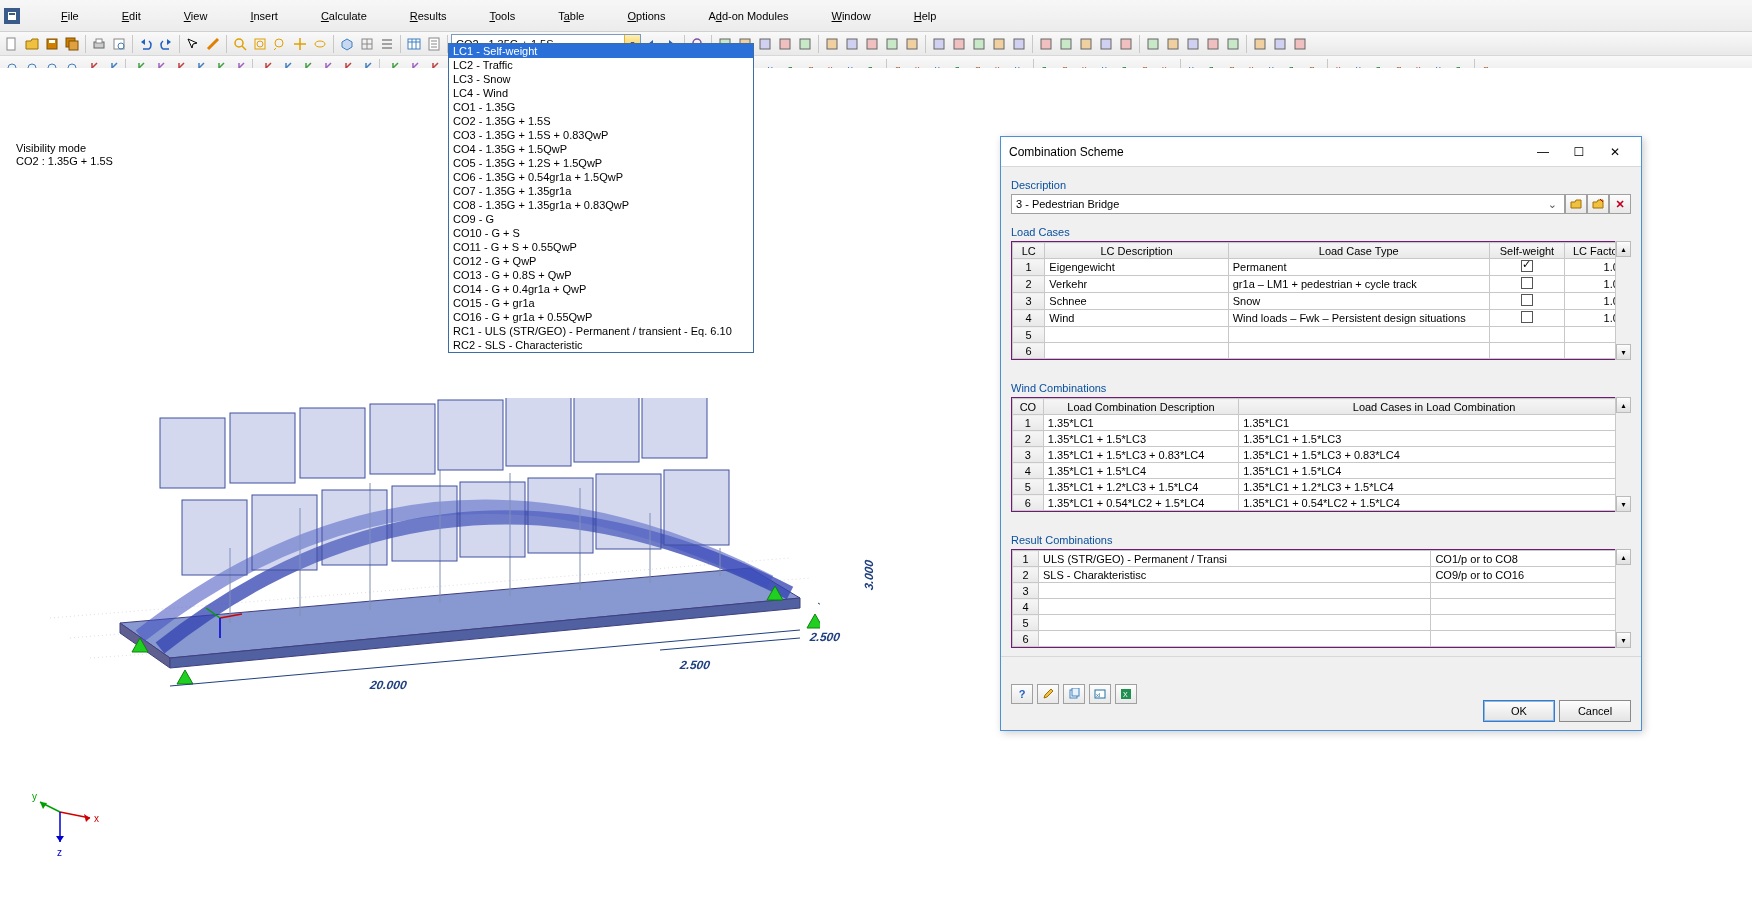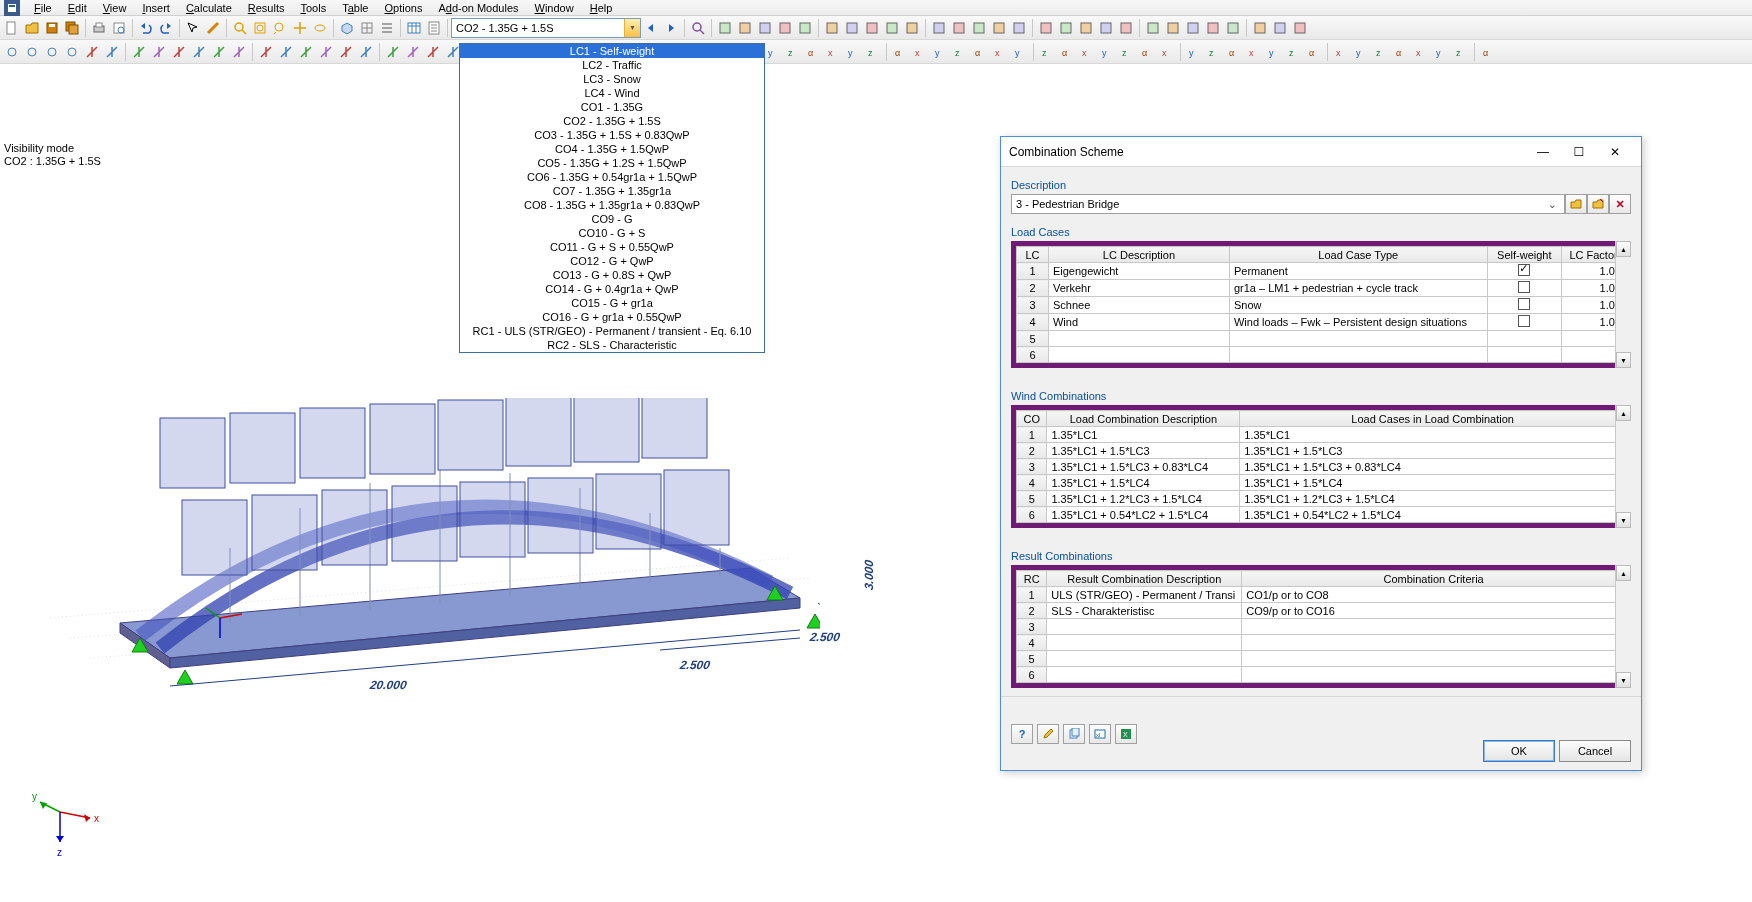--- a/index.html
+++ b/index.html
@@ -11,24 +11,25 @@
   height: 902px;
   overflow: hidden;
   position: relative;
   color: #000;
 }
 
 
 .menubar {
   display: flex;
   align-items: center;
-  height: 16px;
+  height: 32px;
   background: linear-gradient(#f7f7f7,#ececec);
   border-bottom: 1px solid #d0d0d0;
   padding-left: 4px;
+  gap: 27px;
 }
 .menubar .app-icon {
   width: 16px; height: 16px;
   background: #3a5a8a;
   margin-right: 6px;
   display:inline-flex;align-items:center;justify-content:center;
 }
 .menubar .app-icon svg{width:10px;height:10px;}
 .menubar .mi {
   padding: 2px 8px;
@@ -62,41 +63,40 @@
 }
 .combo span{padding:0 4px;flex:1;}
 .combo .dd{width:16px;height:18px;background:linear-gradient(#fef0b0,#fbc040);border-left:1px solid #e8b030;display:flex;align-items:center;justify-content:center;}
 .combo .dd::after{content:"▾";font-size:8px;color:#555;}
 
 .tbtn svg{width:14px;height:14px;}
 
 
 .dropdown {
   position:absolute;
-  left: 459px;
+  left: 448px;
   top: 43px;
   width: 306px;
   background:#fff;
   border:1px solid #3a6ea5;
   z-index:50;
   font-size:11px;
-  text-align:center;
 }
 .dropdown .di{
   padding:0 4px;
   line-height:14px;
   white-space:nowrap;
   overflow:hidden;
 }
 .dropdown .di.sel{background:#2a70d8;color:#fff;}
 
 
 .vpinfo{
   position:absolute;
-  left:4px;top:74px;
+  left:16px;top:74px;
   font-size:11px;
   line-height:13px;
 }
 
 
 .viewport{
   position:absolute;
   left:0; top:68px; right:0; bottom:0;
   background:#fff;
 }
@@ -139,21 +139,21 @@
 .std-group{width:260px;}
 .field-row{display:flex;align-items:center;gap:0;}
 .txt-input{
   height:20px;border:1px solid #a0a0a0;background:#fff;flex:1;
   padding:0 4px;font-size:11px;
 }
 .sq-btn{width:22px;height:20px;border:1px solid #a0a0a0;background:linear-gradient(#fdfdfd,#e8e8e8);display:flex;align-items:center;justify-content:center;}
 .sq-btn.del{color:#c00020;font-weight:bold;}
 
 .grid{
-  border:5px solid #701a75;
+  border:1px solid #701a75;
   background:#fff;
   font-size:11px;
 }
 .grid table{border-collapse:collapse;width:100%;}
 .grid th,.grid td{
   border:1px solid #c8c8c8;
   padding:1px 4px;
   text-align:left;
   height:16px;
   white-space:nowrap;
@@ -1095,25 +1095,20 @@
           <div class="dn">▾</div>
         </div>
     </div>
 
     <div class="sect-label" style="margin-top:22px;">Result Combinations</div>
     <div class="grid-wrap">
       <div class="grid">
         <table id="rcTable">
             <tbody>
               <tr>
-                <th style="width:30px">RC</th>
-                <th style="width:190px">Result Combination Description</th>
-                <th style="width:380px">Combination Criteria</th>
-              </tr>
-              <tr>
                 <td class="rownum">1</td>
                 <td>ULS (STR/GEO) - Permanent / Transi</td>
                 <td>CO1/p or to CO8</td>
               </tr>
               <tr>
                 <td class="rownum">2</td>
                 <td>SLS - Charakteristisc</td>
                 <td>CO9/p or to CO16</td>
               </tr>
               <tr>

